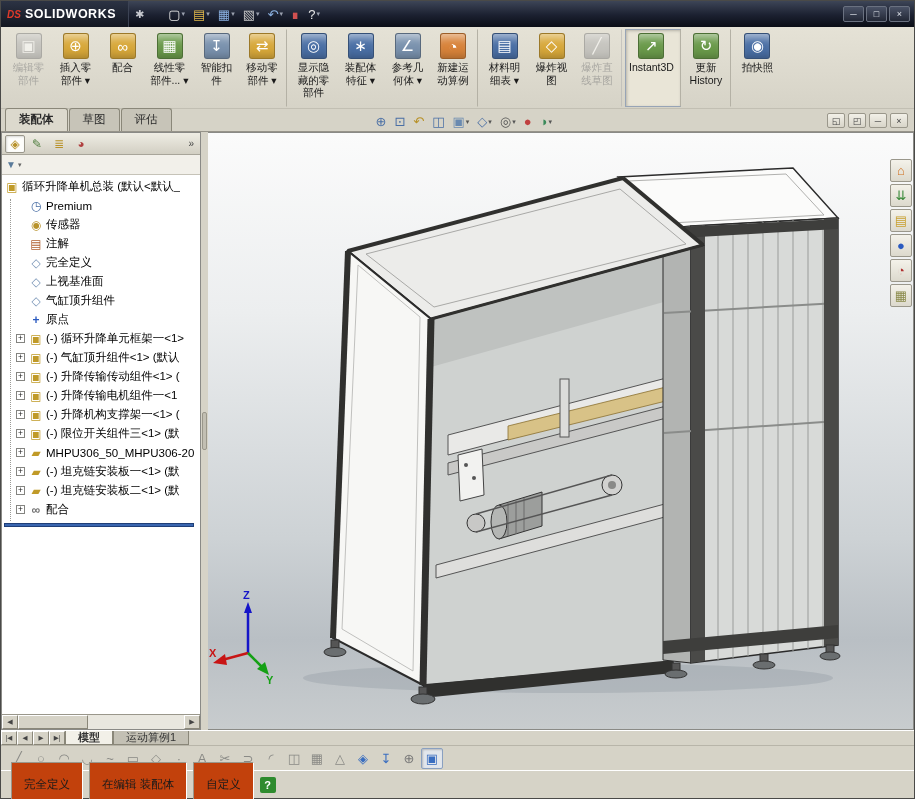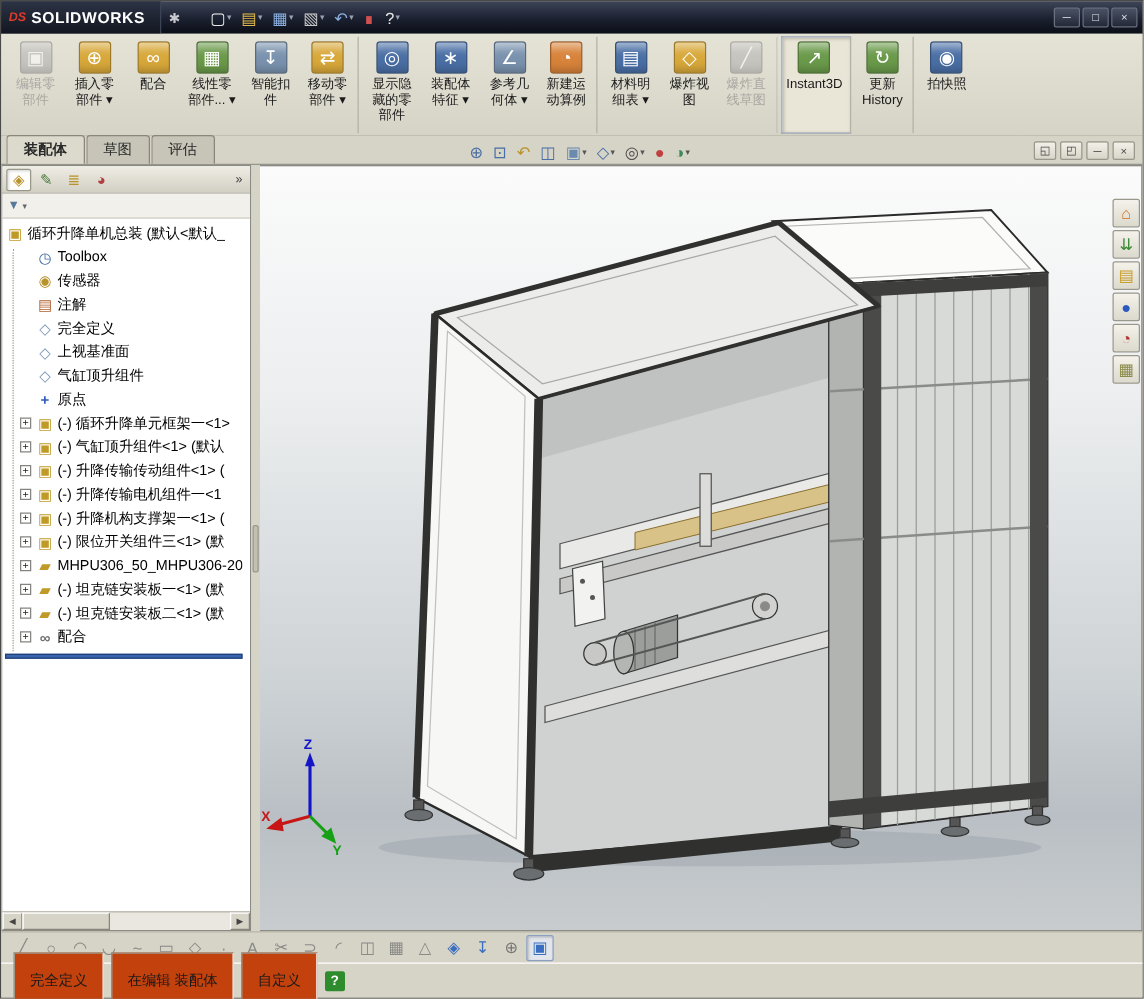--- a/index.html
+++ b/index.html
@@ -387,21 +387,21 @@
       <div class="tree">
         <div class="tree-item root">
           <span class="ticon" style="color:#c09a28">▣</span>
           <span class="tlabel">循环升降单机总装 (默认&lt;默认_</span>
         </div>
         <div>
 
             <div class="tree-item">
               <span class="expander"></span>
               <span class="ticon" style="color: rgb(74, 111, 165);">◷</span>
-              <span class="tlabel">Toolbox</span>
+              <span class="tlabel">Premium</span>
             </div>
 
             <div class="tree-item">
               <span class="expander"></span>
               <span class="ticon" style="color: rgb(184, 146, 42);">◉</span>
               <span class="tlabel">传感器</span>
             </div>
 
             <div class="tree-item">
               <span class="expander"></span>
@@ -613,20 +613,32 @@
           <div class="tsbtn">
             <span style="color: rgb(176, 48, 48);">◔</span>
           </div>
           <div class="tsbtn">
             <span style="color: rgb(138, 138, 74);">▦</span>
           </div>
       </div>
     </div>
   </div>
 
+  <div class="bottomtabs">
+    <div style="display:flex">
+      <div class="btn-nav">|◀</div>
+        <div class="btn-nav">◀</div>
+        <div class="btn-nav">▶</div>
+        <div class="btn-nav">▶|</div>
+    </div>
+    <div style="display:flex">
+      <div class="btab active">模型</div>
+        <div class="btab">运动算例1</div>
+    </div>
+  </div>
 
   <div class="sketchbar">
     <div class="skicon">
         <span style="color: rgb(138, 138, 134);">╱</span>
       </div>
       <div class="skicon">
         <span style="color: rgb(138, 138, 134);">○</span>
       </div>
       <div class="skicon">
         <span style="color: rgb(138, 138, 134);">◠</span>

